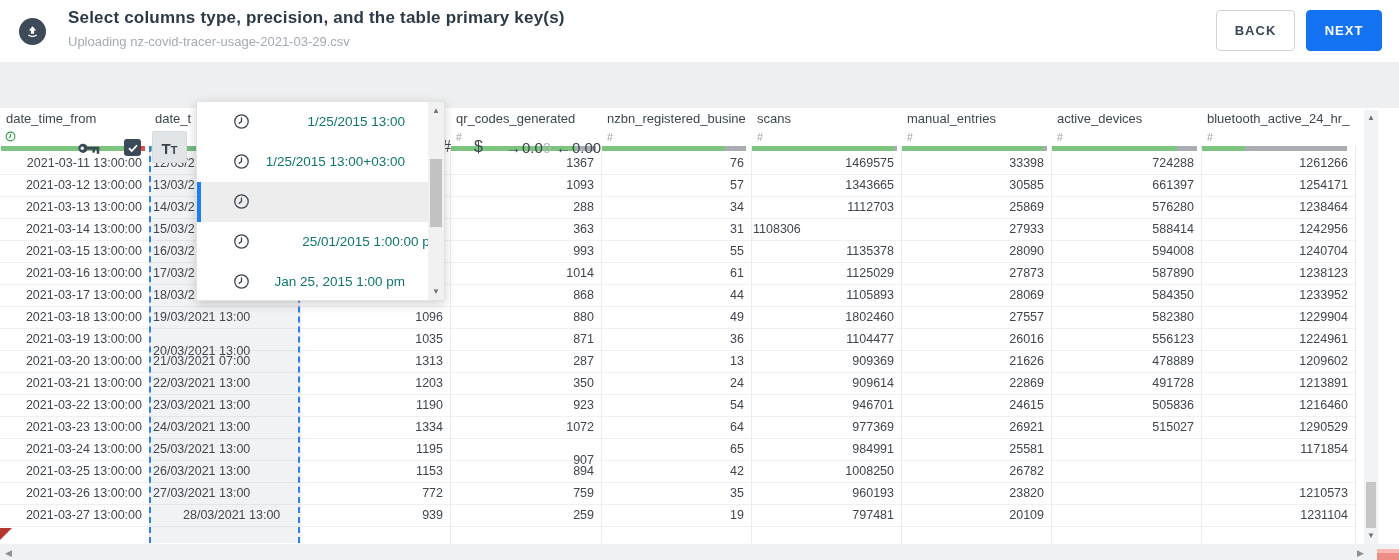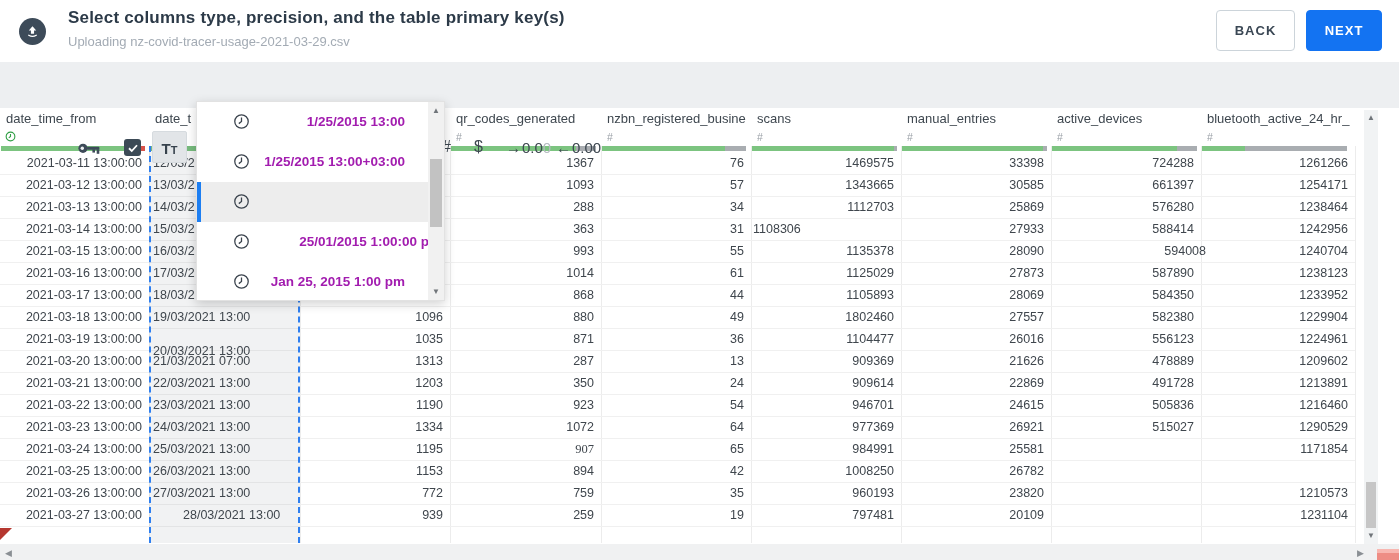--- a/index.html
+++ b/index.html
@@ -49,21 +49,21 @@
   #sel-overlay{position:absolute;top:146px;height:397px;background:rgba(62,72,84,0.07);
                border-left:2px dashed #2e7ff0;border-right:2px dashed #2e7ff0;box-sizing:border-box;z-index:2;pointer-events:none;}
   #err-triangle{position:absolute;left:0;top:528px;width:12px;height:12px;background:#b5372f;
                 clip-path:polygon(0 0,100% 0,0 100%);z-index:3;}
 
   
   #format-dropdown{position:absolute;left:196px;top:101px;width:249px;height:200px;background:#fff;
                    border:1px solid #e2e2e2;box-shadow:0 3px 10px rgba(0,0,0,.18);z-index:30;box-sizing:border-box;}
   .dd-item{position:absolute;left:0;width:232px;height:40px;cursor:pointer;}
   .dd-item .ic{position:absolute;left:36px;top:11px;color:#3a434d;}
-  .dd-item .lbl{position:absolute;right:24px;top:0;height:40px;line-height:40px;font-size:13.5px;color:#a21caf;font-weight:bold;}
+  .dd-item .lbl{position:absolute;right:24px;top:0;height:40px;line-height:40px;font-size:13.5px;color:#0f766e;}
   .dd-item.sel{background:#ededed;}
   .dd-item.sel .selbar{position:absolute;left:0;top:0;width:4px;height:40px;background:#1c7ef2;}
   #dd-scroll{position:absolute;right:0;top:0;width:16px;height:198px;background:#f1f1f1;}
   #dd-scroll .thumb{position:absolute;left:2px;top:57px;width:12px;height:68px;background:#c2c2c2;}
   .sarrow{position:absolute;left:0;width:16px;text-align:center;font-size:8px;color:#70757a;cursor:pointer;}
 
   
   #vscroll{position:absolute;left:1364px;top:110px;width:14px;height:434px;background:#f1f3f4;z-index:6;}
   #vscroll .thumb{position:absolute;left:2px;top:372px;width:10px;height:46px;background:#c6c6c6;}
   #hscroll{position:absolute;left:0;top:544px;width:1399px;height:16px;background:#f0f1f2;z-index:6;}
@@ -225,21 +225,21 @@
       <div class="cell" style="top: 218px; left: 753px; width: 141px; text-align: left;">1108306</div>
       <div class="cell" style="top: 218px; left: 903px; width: 141px; text-align: right;">27933</div>
       <div class="cell" style="top: 218px; left: 1053px; width: 141px; text-align: right;">588414</div>
       <div class="cell" style="top: 218px; left: 1203px; width: 145px; text-align: right;">1242956</div>
       <div class="cell" style="top: 240px; left: 2px; width: 140px; text-align: right;">2021-03-15 13:00:00</div>
       <div class="cell" style="top: 240px; left: 153px; width: 141px; text-align: left;">16/03/2</div>
       <div class="cell" style="top: 240px; left: 452px; width: 142px; text-align: right;">993</div>
       <div class="cell" style="top: 240px; left: 603px; width: 141px; text-align: right;">55</div>
       <div class="cell" style="top: 240px; left: 753px; width: 141px; text-align: right;">1135378</div>
       <div class="cell" style="top: 240px; left: 903px; width: 141px; text-align: right;">28090</div>
-      <div class="cell" style="top: 240px; left: 1053px; width: 141px; text-align: right; padding-left: 12px;">594008</div>
+      <div class="cell" style="top: 240px; left: 1053px; width: 141px; text-align: right;">594008</div>
       <div class="cell" style="top: 240px; left: 1203px; width: 145px; text-align: right;">1240704</div>
       <div class="cell" style="top: 262px; left: 2px; width: 140px; text-align: right;">2021-03-16 13:00:00</div>
       <div class="cell" style="top: 262px; left: 153px; width: 141px; text-align: left;">17/03/2</div>
       <div class="cell" style="top: 262px; left: 452px; width: 142px; text-align: right;">1014</div>
       <div class="cell" style="top: 262px; left: 603px; width: 141px; text-align: right;">61</div>
       <div class="cell" style="top: 262px; left: 753px; width: 141px; text-align: right;">1125029</div>
       <div class="cell" style="top: 262px; left: 903px; width: 141px; text-align: right;">27873</div>
       <div class="cell" style="top: 262px; left: 1053px; width: 141px; text-align: right;">587890</div>
       <div class="cell" style="top: 262px; left: 1203px; width: 145px; text-align: right;">1238123</div>
       <div class="cell" style="top: 284px; left: 2px; width: 140px; text-align: right;">2021-03-17 13:00:00</div>
@@ -300,21 +300,21 @@
       <div class="cell" style="top: 416px; left: 302px; width: 141px; text-align: right;">1334</div>
       <div class="cell" style="top: 416px; left: 452px; width: 142px; text-align: right;">1072</div>
       <div class="cell" style="top: 416px; left: 603px; width: 141px; text-align: right;">64</div>
       <div class="cell" style="top: 416px; left: 753px; width: 141px; text-align: right;">977369</div>
       <div class="cell" style="top: 416px; left: 903px; width: 141px; text-align: right;">26921</div>
       <div class="cell" style="top: 416px; left: 1053px; width: 141px; text-align: right;">515027</div>
       <div class="cell" style="top: 416px; left: 1203px; width: 145px; text-align: right;">1290529</div>
       <div class="cell" style="top: 438px; left: 2px; width: 140px; text-align: right;">2021-03-24 13:00:00</div>
       <div class="cell" style="top: 438px; left: 153px; width: 141px; text-align: left;">25/03/2021 13:00</div>
       <div class="cell" style="top: 438px; left: 302px; width: 141px; text-align: right;">1195</div>
-      <div class="cell" style="top: 438px; left: 452px; width: 142px; text-align: right; font-family: Liberation Serif, serif;">907</div>
+      <div class="cell" style="top: 449px; left: 452px; width: 142px; text-align: right;">907</div>
       <div class="cell" style="top: 438px; left: 603px; width: 141px; text-align: right;">65</div>
       <div class="cell" style="top: 438px; left: 753px; width: 141px; text-align: right;">984991</div>
       <div class="cell" style="top: 438px; left: 903px; width: 141px; text-align: right;">25581</div>
       <div class="cell" style="top: 438px; left: 1203px; width: 145px; text-align: right;">1171854</div>
       <div class="cell" style="top: 460px; left: 2px; width: 140px; text-align: right;">2021-03-25 13:00:00</div>
       <div class="cell" style="top: 460px; left: 153px; width: 141px; text-align: left;">26/03/2021 13:00</div>
       <div class="cell" style="top: 460px; left: 302px; width: 141px; text-align: right;">1153</div>
       <div class="cell" style="top: 460px; left: 452px; width: 142px; text-align: right;">894</div>
       <div class="cell" style="top: 460px; left: 603px; width: 141px; text-align: right;">42</div>
       <div class="cell" style="top: 460px; left: 753px; width: 141px; text-align: right;">1008250</div>

